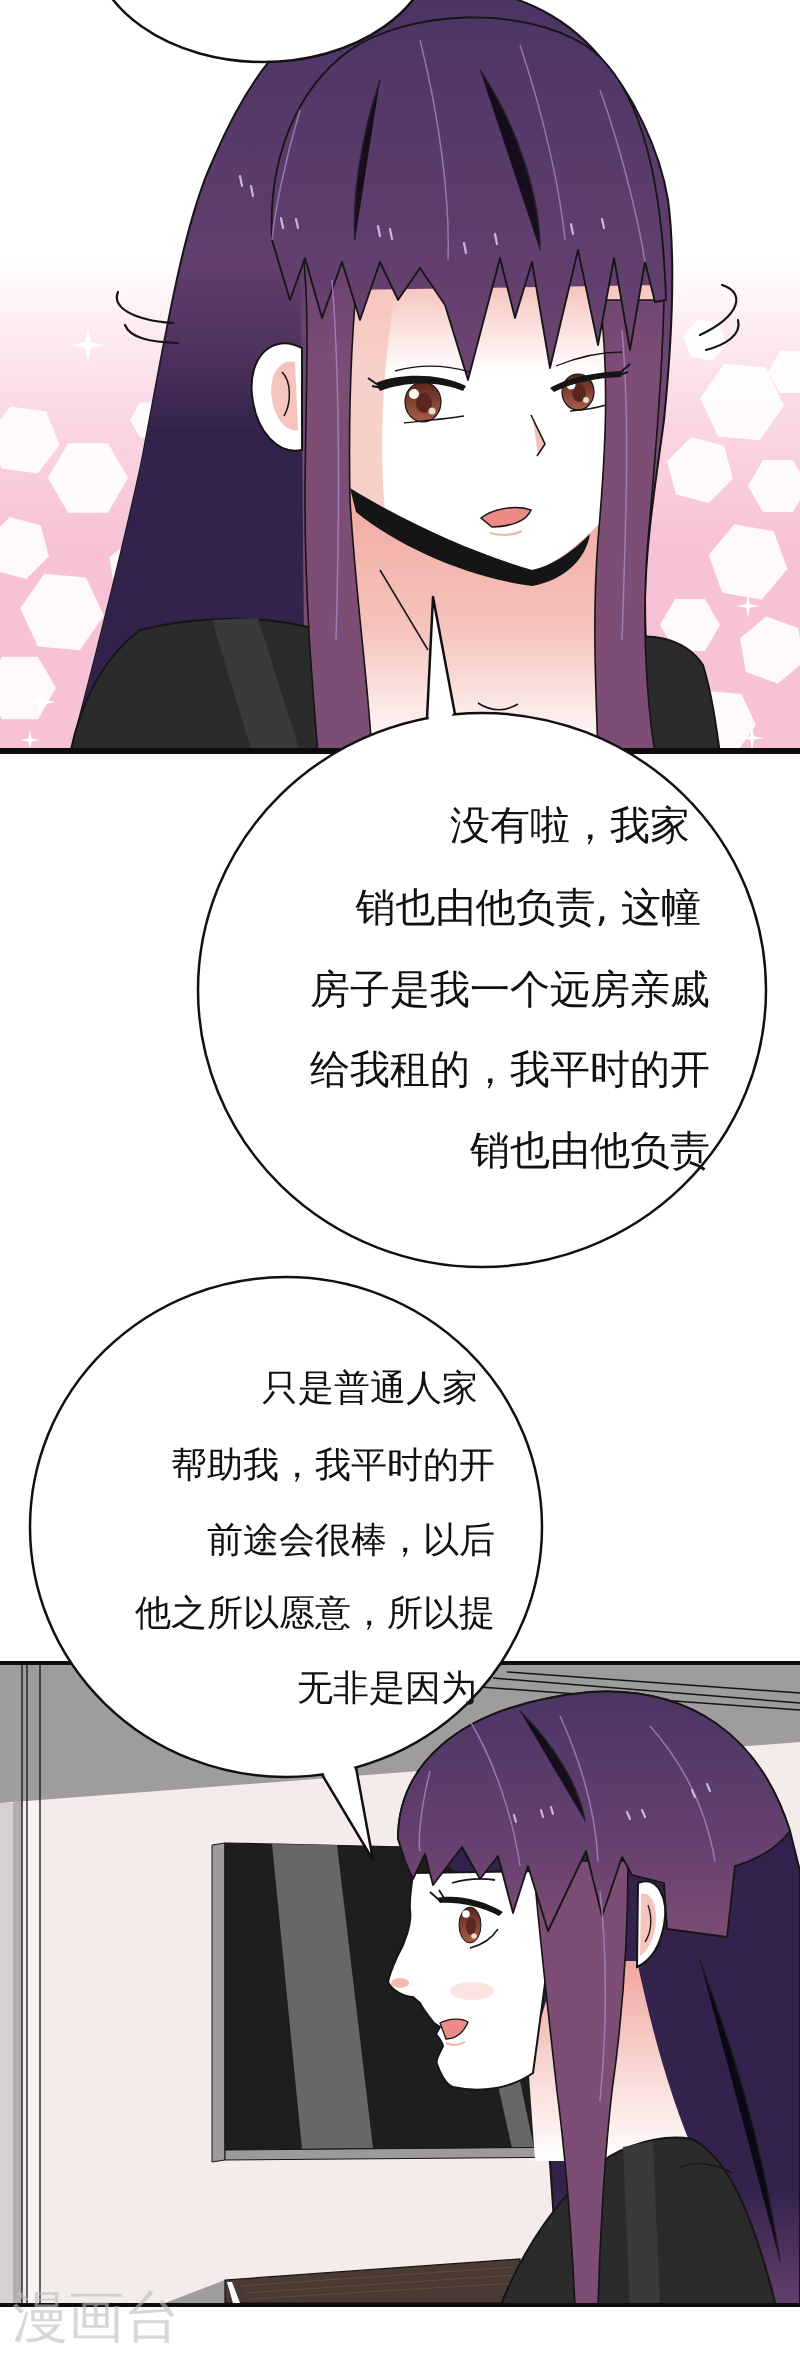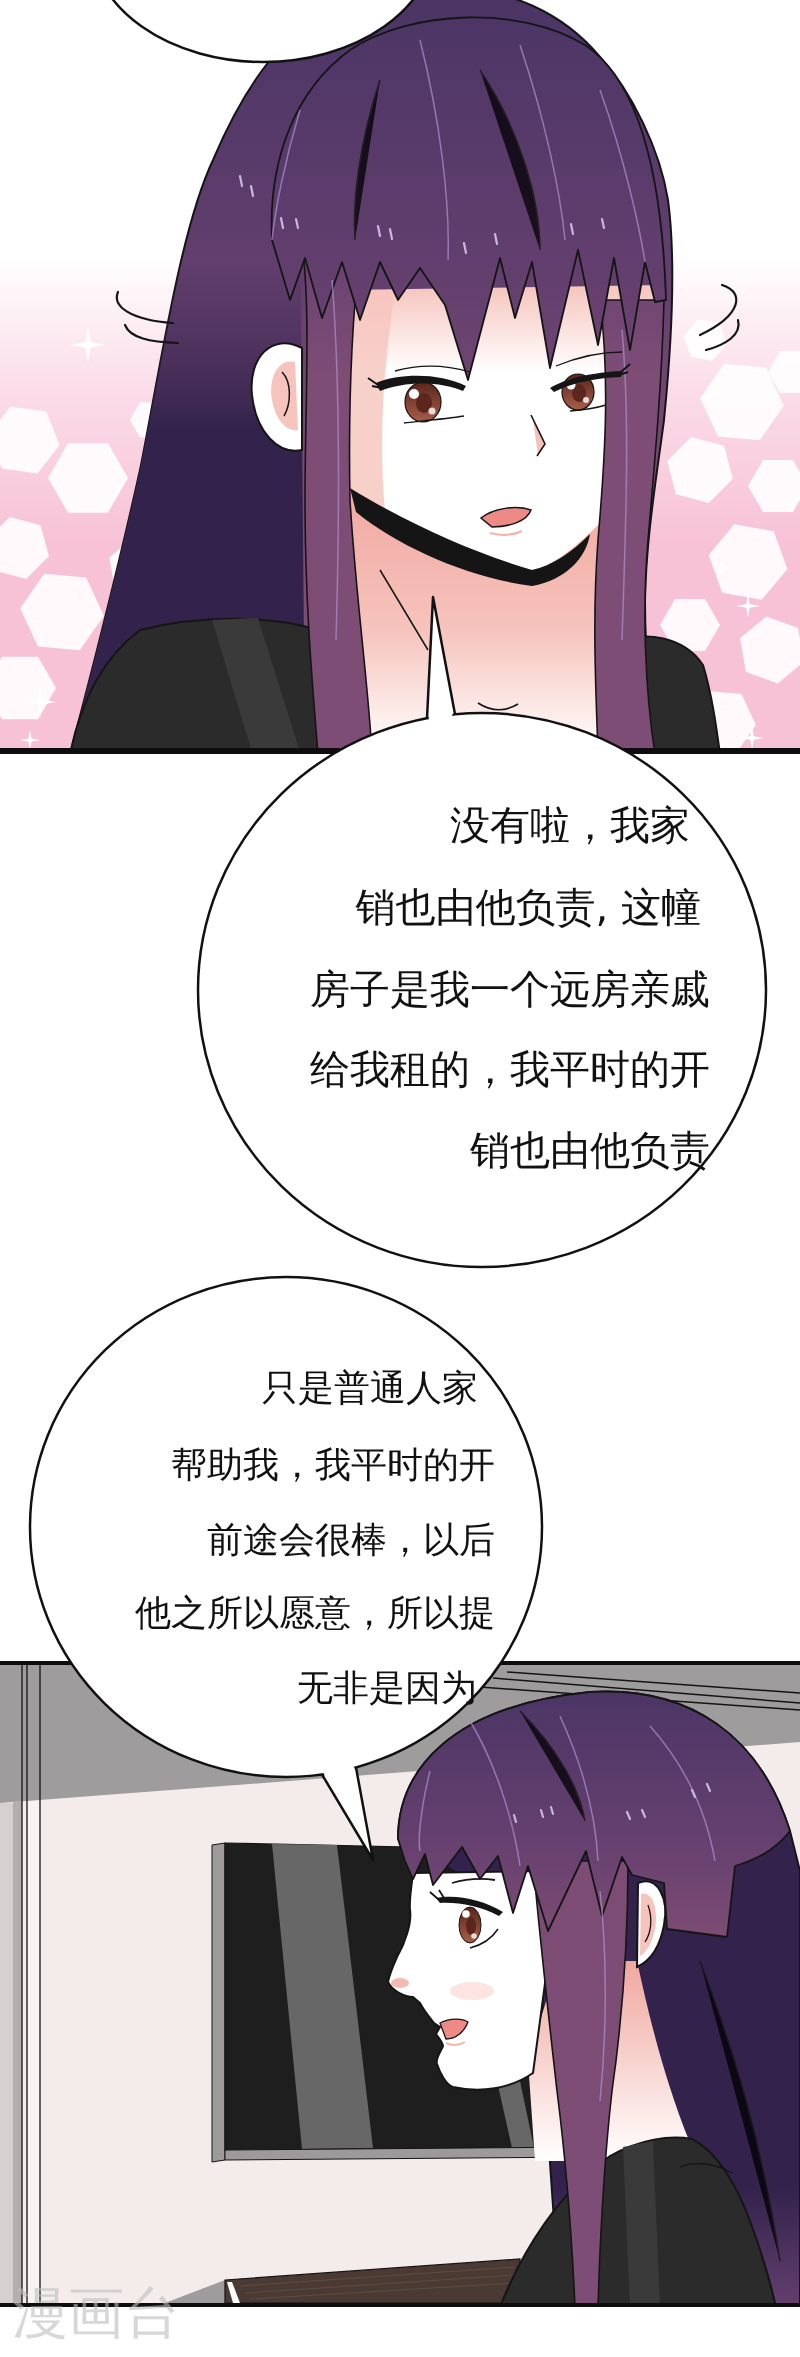--- a/index.html
+++ b/index.html
@@ -4,21 +4,21 @@
 <style>
   html, body { margin:0; padding:0; background:#ffffff; }
   body { width:800px; height:2357px; position:relative; overflow:hidden; font-family:"DejaVu Sans", sans-serif; }
   .panel { position:absolute; left:0; display:block; }
   .overlay { position:absolute; left:0; top:0; display:block; pointer-events:none; }
   .bubble { fill:var(--bubble-fill); stroke:var(--bubble-stroke); stroke-width:2.5; stroke-linejoin:round; }
   .bubble-cover { fill:var(--bubble-fill); }
   .bubble-line { position:absolute; white-space:nowrap; text-align:right; color:var(--text); font-family:"DejaVu Sans", sans-serif; }
   .b1 { font-size:40px; line-height:48px; height:48px; width:440px; }
   .b2 { font-size:36px; line-height:44px; height:44px; width:400px; }
-  .watermark { position:absolute; left:12px; top:2287px; font-size:56px; line-height:60px; color:var(--watermark); opacity:.6; white-space:nowrap; font-family:Liberation Mono, monospace; }
+  .watermark { position:absolute; left:12px; top:2287px; font-size:56px; line-height:60px; color:var(--watermark); opacity:.6; white-space:nowrap; font-family:Liberation Sans, sans-serif; }
 
   .ol { stroke:var(--outline); }
   .fill-outline { fill:var(--outline); }
   .f-skin { fill:var(--skin); }
   .f-bokeh { fill:var(--bokeh); }
   .f-jacket { fill:var(--jacket); }
   .f-jacket-light { fill:var(--jacket-light); }
   .f-skin-shade { fill:var(--skin-shade); }
   .f-blush { fill:var(--blush); }
   .s-blush { stroke:var(--blush); fill:none; }

